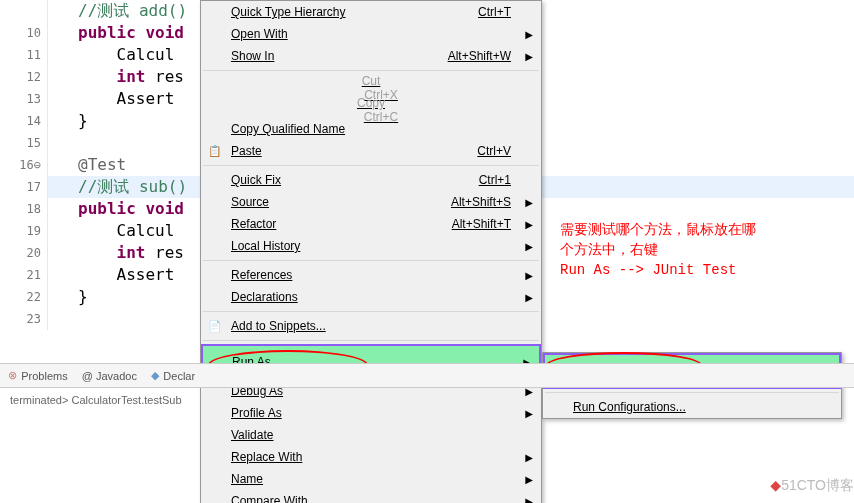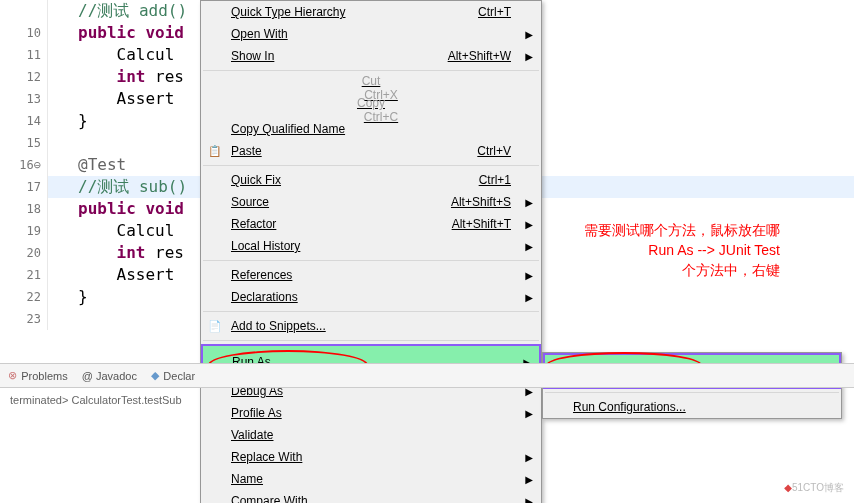--- a/index.html
+++ b/index.html
@@ -6,41 +6,41 @@
   body { width: 854px; height: 503px; font-family: "Microsoft YaHei", Tahoma, sans-serif; font-size: 12px; background: #fff; overflow: hidden; position: relative; }
   .editor { position: absolute; top: 0; left: 0; right: 0; height: 360px; background: #fff; }
   .gutter { position: absolute; top: 0; left: 0; width: 48px; background: #fff; border-right: 1px solid #e8e8e8; }
   .ln { display: flex; align-items: center; justify-content: flex-end; padding-right: 6px; height: 22px; color: #787878; font-family: Consolas, monospace; font-size: 12px; }
   .code { position: absolute; top: 0; left: 48px; right: 0; font-family: Consolas, monospace; font-size: 16px; line-height: 22px; }
   .line { height: 22px; padding-left: 30px; white-space: pre; }
   .line.hl { background: #e8f2fe; }
   .kw { color: #7f0055; font-weight: bold; }
   .cm { color: #3f7f5f; }
   .ann { color: #646464; }
-  .annotation { position: absolute; left: 584px; top: 220px; color: #ff0000; font-size: 14px; font-family: Liberation Sans, sans-serif; line-height: 20px; text-align: right; }
+  .annotation { position: absolute; left: 560px; top: 220px; color: #ff0000; font-size: 14px; font-family: Liberation Mono, monospace; line-height: 20px; }
   .menu { position: absolute; background: #f0f0f0; border: 1px solid #979797; box-shadow: 2px 2px 4px rgba(0,0,0,0.25); text-decoration: underline; }
   .menu.main { left: 200px; top: 0; width: 342px; }
   .menu.sub { left: 542px; top: 352px; width: 300px; }
   .mi { display: flex; align-items: center; height: 22px; padding: 0 30px 0 30px; position: relative; color: #000; }
   .mi.dis { color: #a0a0a0; flex-direction: column; }
   .mi.hov { background: #86efac; border: 2px solid #8b5cf6; height: 22px; padding: 16px 29px; }
   .mi .lbl { flex: 1; }
   .mi .sc { color: #000; margin-left: 20px; }
   .mi.dis .sc { color: #a0a0a0; }
   .mi .arw { position: absolute; right: 8px; font-size: 10px; }
   .mi .icon { position: absolute; left: 6px; width: 16px; height: 16px; display: flex; align-items: center; justify-content: center; font-size: 11px; }
   .sep { height: 1px; background: #d7d7d7; margin: 3px 2px; }
   .oval { position: absolute; border: 2px solid #ff0000; border-radius: 50%; pointer-events: none; }
   .oval.o1 { left: 208px; top: 350px; width: 160px; height: 30px; }
   .oval.o2 { left: 545px; top: 352px; width: 158px; height: 28px; }
   .bottom { position: absolute; bottom: 0; left: 0; right: 0; height: 140px; border-top: 1px solid #ccc; }
   .tabs { display: flex; align-items: center; height: 24px; gap: 14px; padding-left: 8px; background: #f5f5f5; border-bottom: 1px solid #ccc; }
   .tab { display: flex; align-items: center; gap: 4px; color: #555; font-size: 11px; }
   .term { padding: 6px 10px; font-size: 11px; color: #666; }
-  .watermark { position: absolute; right: 10px; bottom: 8px; color: #bbb; font-size: 10px; }
+  .watermark { position: absolute; right: 0; bottom: 8px; color: #bbb; font-size: 14px; }
 </style>
 </head>
 <body>
 
 <div class="editor">
   <div class="gutter">
       <div class="ln"></div>
       <div class="ln">10</div>
       <div class="ln">11</div>
       <div class="ln">12</div>
@@ -70,22 +70,22 @@
       <div class="line">    Calcul</div>
       <div class="line">    <span class="kw">int</span> res</div>
       <div class="line">    Assert</div>
       <div class="line">}</div>
       <div class="line"></div>
     </div>
 </div>
 
 <div class="annotation">
   <div>需要测试哪个方法，鼠标放在哪</div>
+  <div>个方法中，右键</div>
   <div>Run As --&gt; JUnit Test</div>
-  <div>个方法中，右键</div>
 </div>
 
 <div class="menu main">
     <div class="mi">
       <span class="lbl">Quick Type Hierarchy</span>
       <span class="sc">Ctrl+T</span>
     </div>
     <div class="mi">
       <span class="lbl">Open With</span>
       <span class="arw">▶</span>

